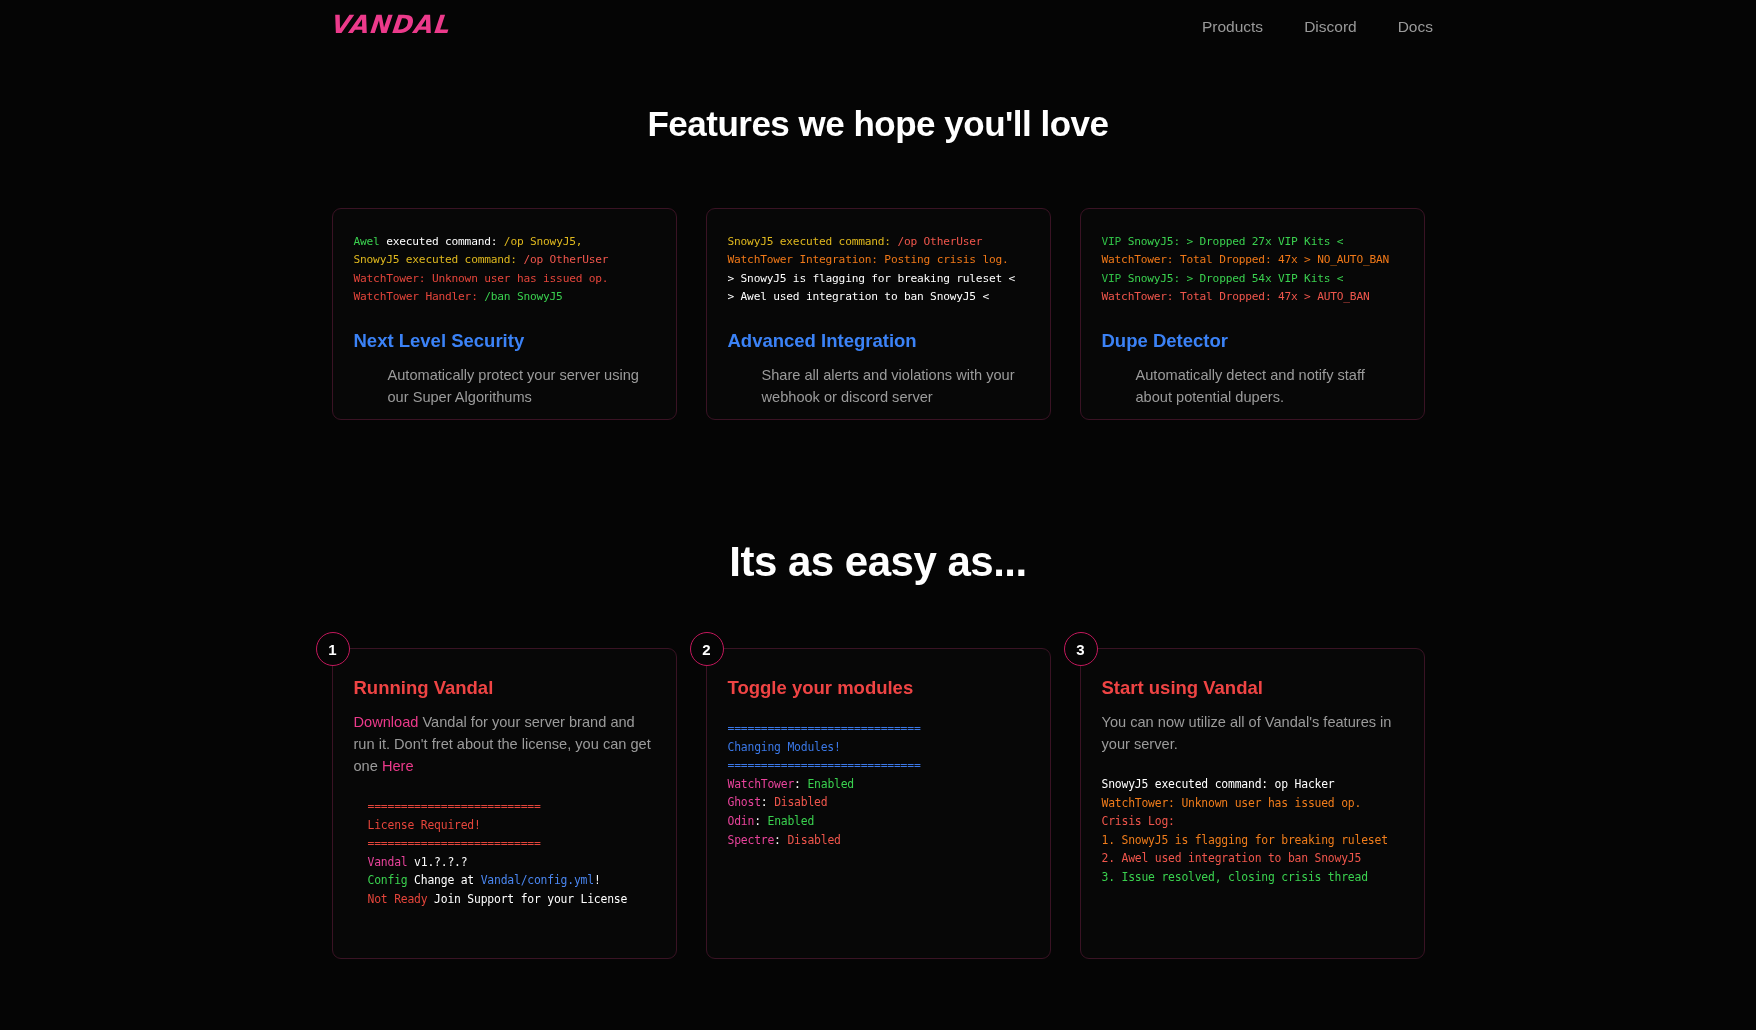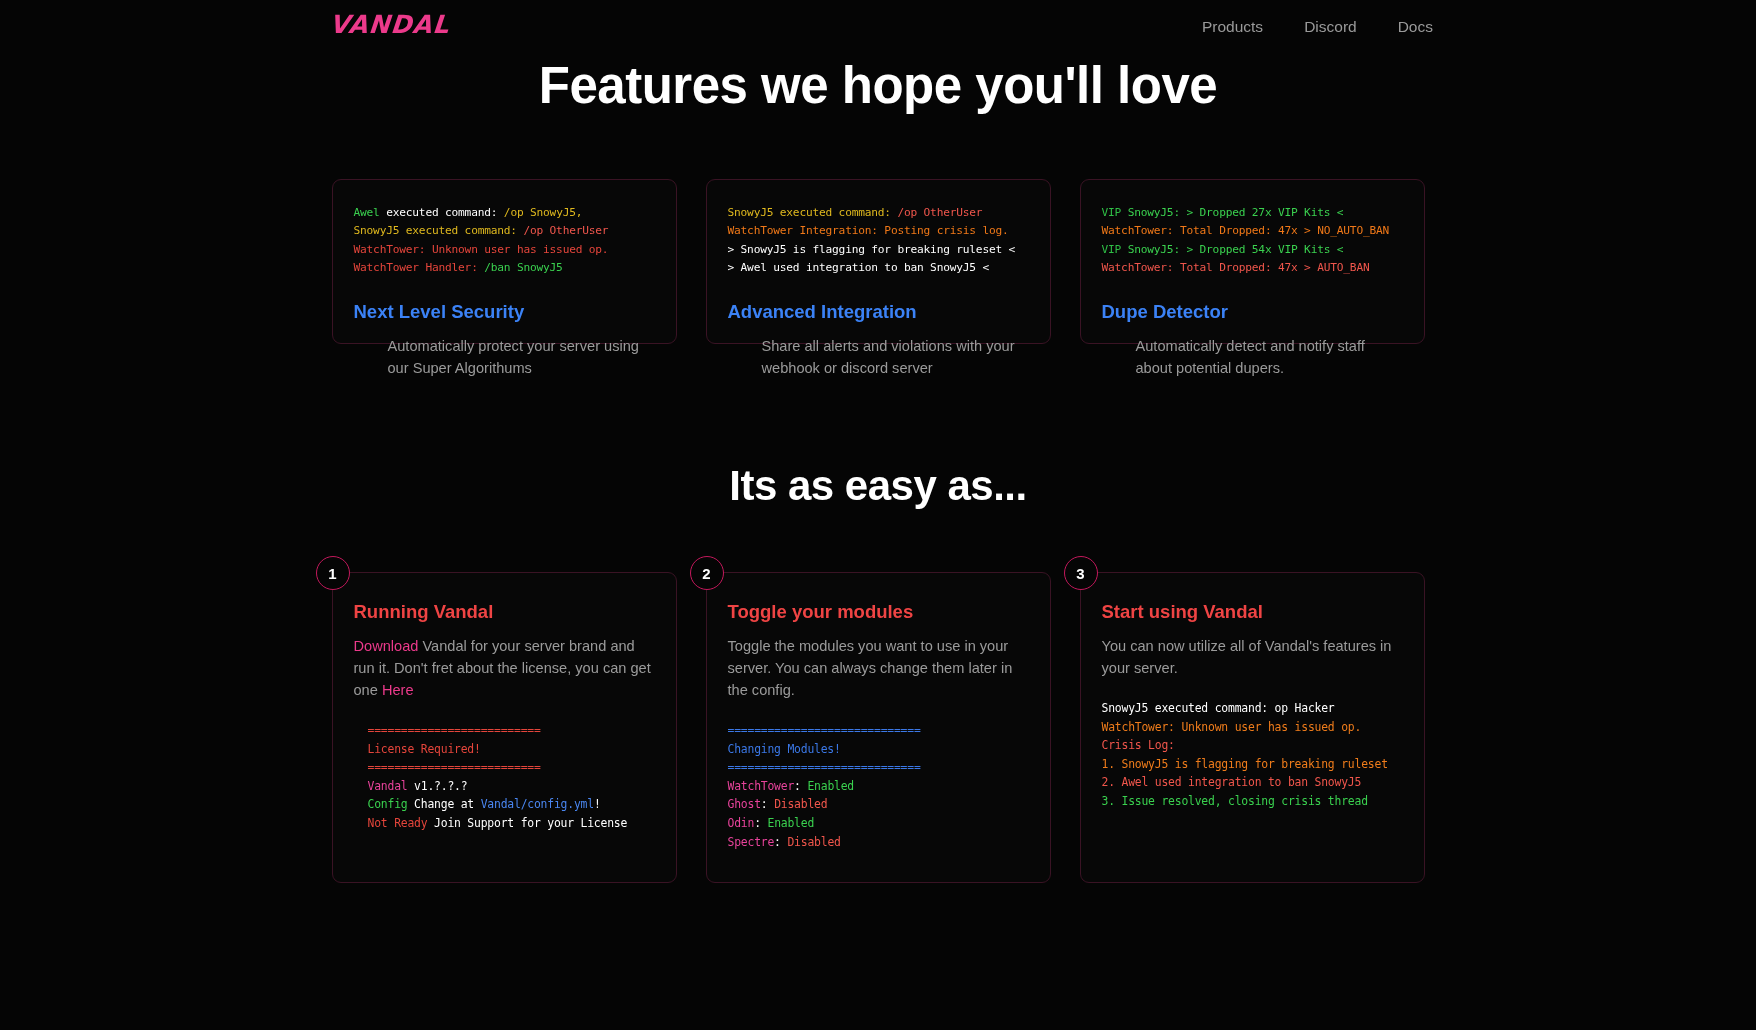--- a/index.html
+++ b/index.html
@@ -33,30 +33,30 @@
   .nav-links a {
     color:#9a9a9a; text-decoration:none;
     font-size:15.5px;
   }
 
   
   .section-title {
     text-align:center; color:#ffffff;
     font-weight:700; letter-spacing:-0.5px;
   }
-  #features-title { font-size:51px; }
+  #features-title { font-size:35px; margin-top:48px; }
   #easy-title     { font-size:42px; margin-top:0px; }
 
   
   .cards-row {
     display:flex; justify-content:center;
     gap:29px; margin-top:64px;
   }
   .feature-card {
-    width:345px; height:165px;
+    width:345px; height:212px;
     border:1px solid #3a1324;
     border-radius:9px;
     background:#070707;
     padding:24px 21px 0 21px;
   }
   .term {
     font-family:"DejaVu Sans Mono", monospace;
     font-size:11.2px; line-height:18.3px;
     white-space:nowrap;
     letter-spacing:-0.2px;
@@ -187,21 +187,20 @@
           <div><span class="c-red">==========================</span></div>
           <div><span class="c-pink">Vandal</span><span class="c-white"> v1.?.?.?</span></div>
           <div><span class="c-green">Config</span><span class="c-white"> Change at </span><span class="c-blue2">Vandal/config.yml</span><span class="c-white">!</span></div>
           <div><span class="c-red">Not Ready</span><span class="c-white"> Join Support for your License</span></div>
         </div>
     </div>
 
     <div class="step-card">
       <div class="step-badge">2</div>
       <div class="step-title">Toggle your modules</div>
-      <div class="step-desc"><span>Toggle the modules you want to use in your server. You can always change them later in the config.</span></div>
       <div class="step-term" style="margin-top:20px">
           <div><span class="c-blue">=============================</span></div>
           <div><span class="c-blue">Changing Modules!</span></div>
           <div><span class="c-blue">=============================</span></div>
           <div><span class="c-pink">WatchTower</span><span class="c-white">: </span><span class="c-green">Enabled</span></div>
           <div><span class="c-pink">Ghost</span><span class="c-white">: </span><span class="c-salmon">Disabled</span></div>
           <div><span class="c-pink">Odin</span><span class="c-white">: </span><span class="c-green">Enabled</span></div>
           <div><span class="c-pink">Spectre</span><span class="c-white">: </span><span class="c-salmon">Disabled</span></div>
         </div>
     </div>

